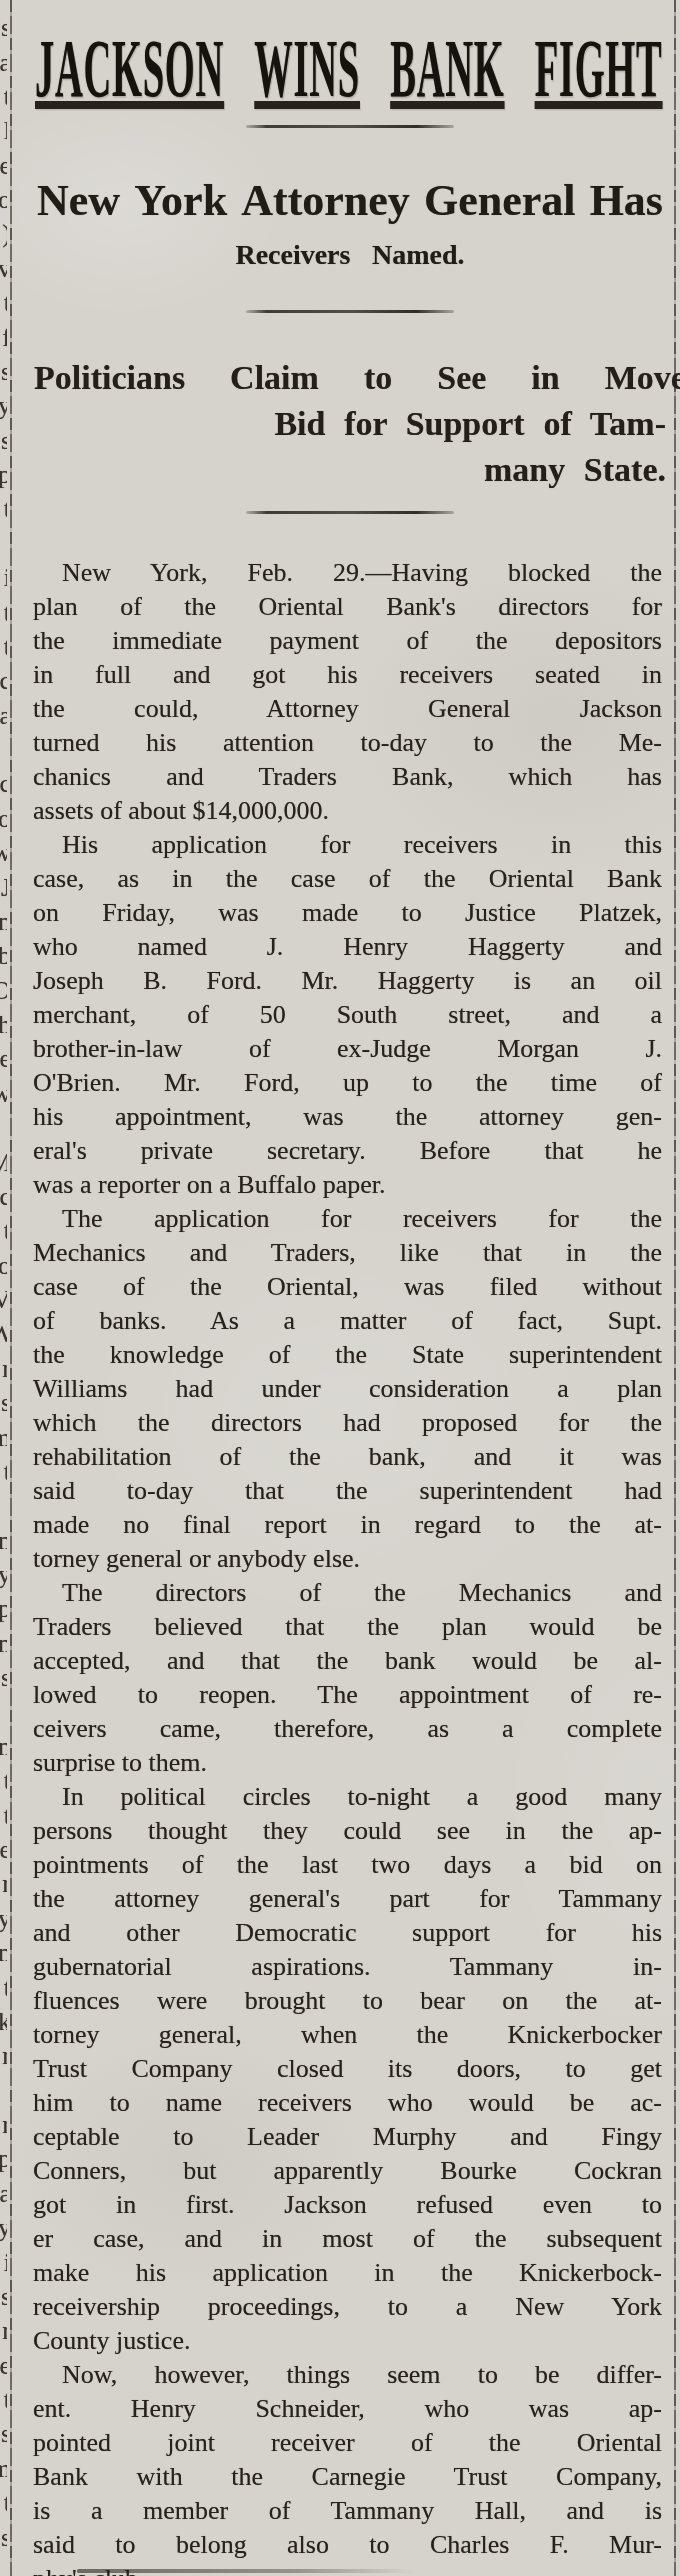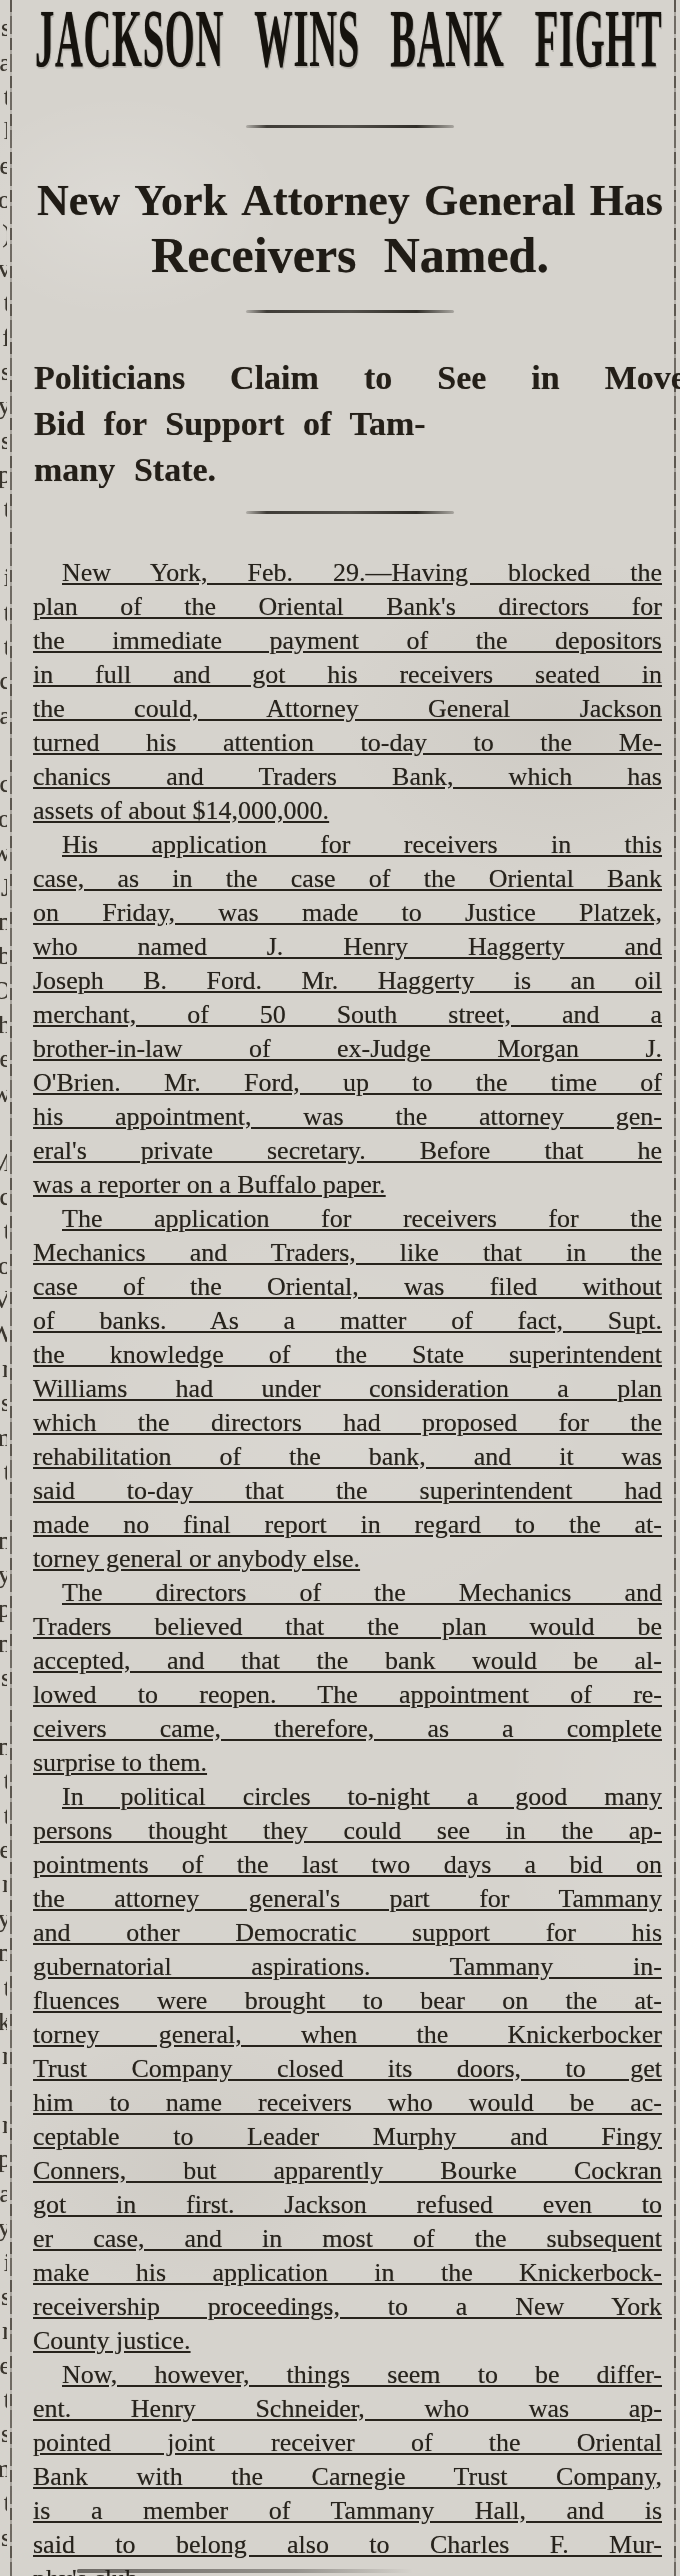--- a/index.html
+++ b/index.html
@@ -25,37 +25,37 @@
       rgba(58,52,44,.66) 16px 34px, rgba(58,52,44,.18) 34px 38px); }
   .rule-left  { left:9.5px; }
   .rule-right { left:674px; }
   .divider { position:absolute; height:2.9px; border-radius:1.5px;
     background:linear-gradient(90deg, rgba(30,27,22,.20), rgba(30,27,22,.82) 10%,
       rgba(30,27,22,.72) 50%, rgba(30,27,22,.9) 82%, rgba(30,27,22,.25));
   }
   .divider-1 { left:246px; top:125px; width:208px; }
   .divider-2 { left:246px; top:310px; width:208px; }
   .divider-3 { left:246px; top:511px; width:208px; }
-  .headline-wrap { position:absolute; left:35px; top:1px; width:628px; height:88px; }
+  .headline-wrap { position:absolute; left:35px; top:31px; width:628px; height:88px;text-decoration:underline; }
   .headline { display:flex; justify-content:space-between; width:1335px;
     transform:scaleX(0.47); transform-origin:0 0;
     font-weight:bold; font-size:82px; line-height:76px; letter-spacing:1.5px;
     color: var(--ink_dark, #16130e); white-space:nowrap;
     text-shadow:0 0 1.5px rgba(20,17,12,.5), 2.2px 1.5px 0 rgba(20,17,12,.12); }
   .deck { position:absolute; left:37px; top:177px; width:626px; font-weight:bold;
     color:#201c16; text-shadow:0 0 0.7px rgba(26,22,16,.55); }
   .deck-line1 { display:flex; justify-content:space-between; font-size:44px; line-height:48px; }
-  .deck-line2 { text-align:center; font-size:50px; line-height:48px; margin-top:5.9px; word-spacing:14.6px; }
+  .deck-line2 { text-align:center; font-size:28px; line-height:48px; margin-top:5.9px; word-spacing:14.6px; }
   .subdeck { position:absolute; left:34px; top:355px; width:632px; font-weight:bold;
     font-size:34px; line-height:46px; color:#241f18; text-shadow:0 0 0.7px rgba(30,26,20,.5); }
   .subdeck-line1 { display:flex; justify-content:space-between;gap:45px; }
-  .subdeck-center { text-align:left; word-spacing:10.2px; }
+  .subdeck-center { text-align:right; word-spacing:10.2px; }
   .article-body { position:absolute; left:33px; top:556px; width:629px;
     font-size:26px; line-height:34px; text-shadow:0 0 0.7px rgba(32,28,22,.5); }
-  .bline { height:34px; text-align:justify; text-align-last:justify;text-decoration:underline; }
+  .bline { height:34px; text-align:justify; text-align-last:justify; }
   .bline.para-end { text-align-last:left; }
   .bline.para-start { text-indent:29px; }
   .bottom-rule { position:absolute; left:77px; top:2569px; width:336px; height:3.7px; opacity:.75;
     border-radius:1.5px;
     background:linear-gradient(90deg, rgba(25,22,18,.75), rgba(25,22,18,.45) 65%, transparent); }
 </style>
 </head>
 <body>
 
 <div class="page" style="--paper: #d6d3cd; --ink: #27231c; --ink_dark: #16130e; --rule: #3a342c;">

